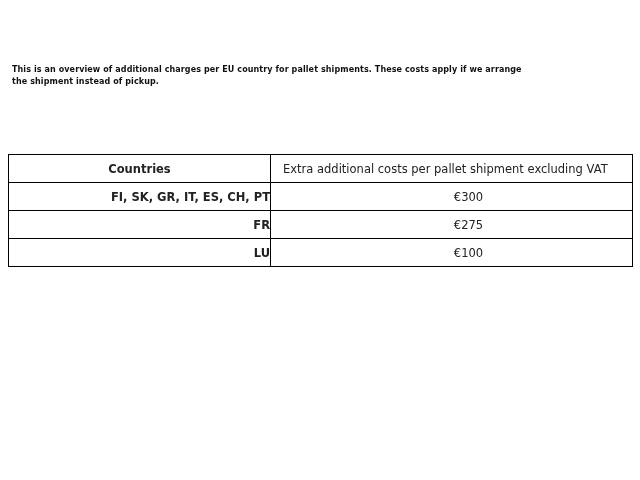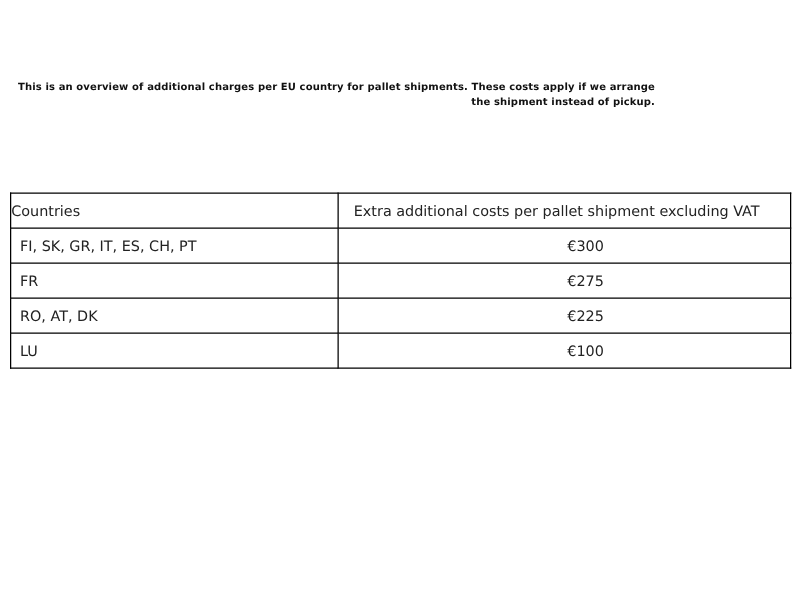--- a/index.html
+++ b/index.html
@@ -13,26 +13,27 @@
     position: relative;
     overflow: hidden;
     font-family: "DejaVu Sans", sans-serif;
     color: #222222;
   }
   .intro {
     position: absolute;
     top: 64px;
     left: 0;
     width: 524px;
-    text-align: right;
+    text-align: left;
     font-size: 8px;
     font-weight: bold;
     line-height: 12px;
     color: #111111;
     letter-spacing: 0.1px;
+    padding-left: 12px;
   }
   table.charges {
     position: absolute;
     left: 8px;
     top: 154px;
     width: 624px;
     border-collapse: collapse;
     table-layout: fixed;
     font-size: 11.5px;
     color: #222222;
@@ -43,30 +44,32 @@
   table.charges td {
     border: 1px solid #000000;
     height: 27px;
     padding: 0;
     font-weight: normal;
     white-space: nowrap;
     overflow: hidden;
     vertical-align: middle;
   }
   table.charges th.col-countries {
-    text-align: left;
+    text-align: center;
+    font-weight: bold;
   }
   table.charges th.col-cost {
     text-align: left;
     padding-left: 12px;
     margin-left: 32px;
   }
   table.charges td.cell-countries {
-    text-align: left;
+    text-align: right;
     padding-left: 7px;
+    font-weight: bold;
   }
   table.charges td.cell-cost {
     text-align: center;
     padding-left: 34px;
   }
 </style>
 </head>
 <body>
 
 <div class="intro">This is an overview of additional charges per EU country for pallet shipments. These costs apply if we arrange the shipment instead of pickup.</div>
@@ -85,21 +88,17 @@
   <tbody id="charges-body">
       <tr>
         <td class="cell-countries">FI, SK, GR, IT, ES, CH, PT</td>
         <td class="cell-cost">€300</td>
       </tr>
       <tr>
         <td class="cell-countries">FR</td>
         <td class="cell-cost">€275</td>
       </tr>
       <tr>
-        <td class="cell-countries">RO, AT, DK</td>
-        <td class="cell-cost">€225</td>
-      </tr>
-      <tr>
         <td class="cell-countries">LU</td>
         <td class="cell-cost">€100</td>
       </tr>
     </tbody>
 </table>
 
 </body></html>

